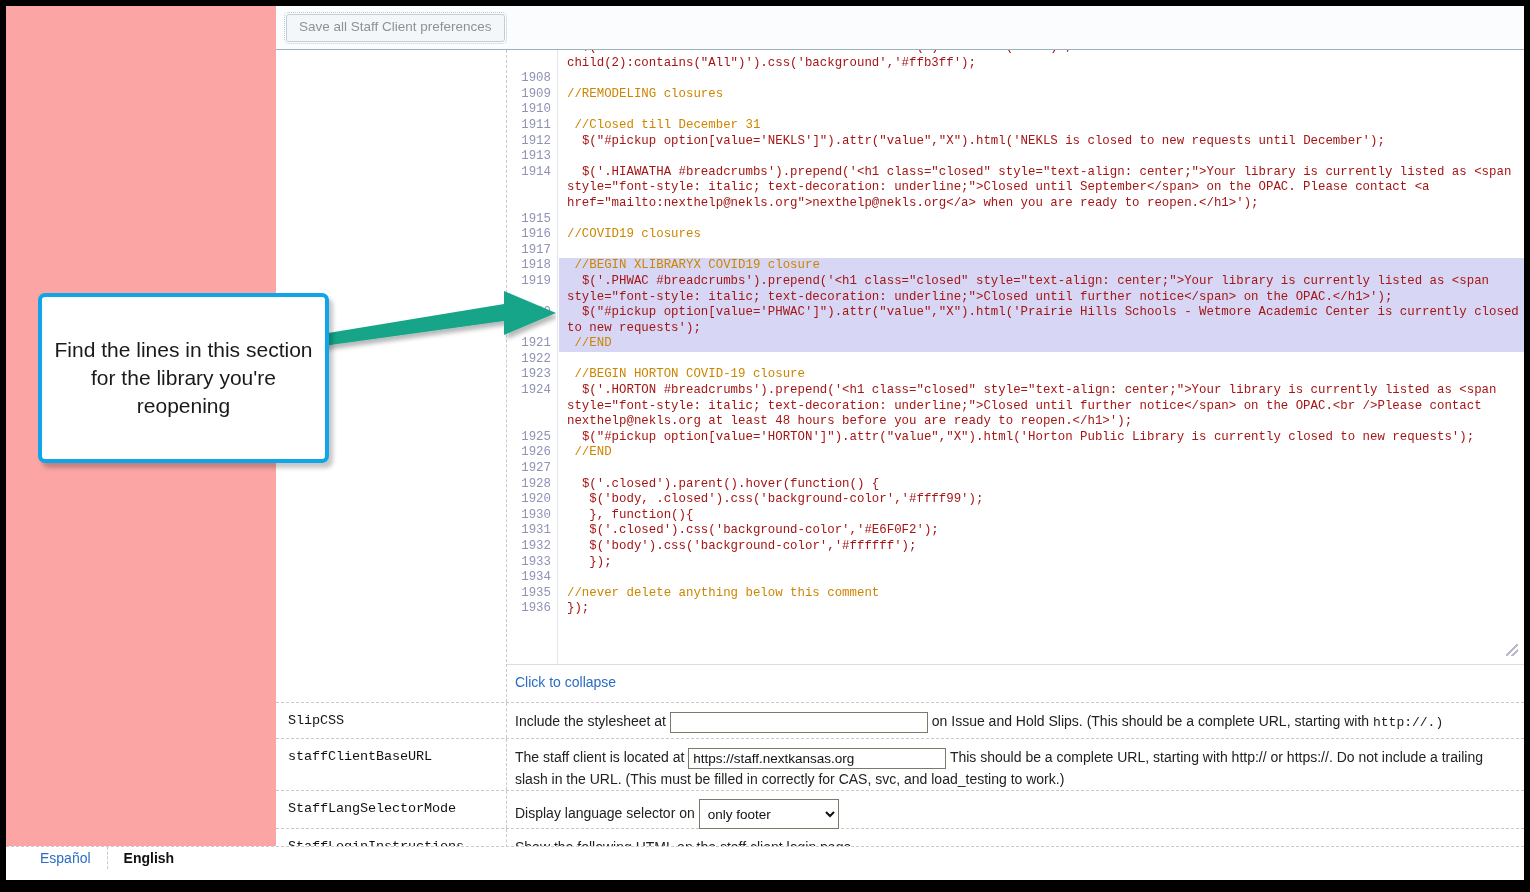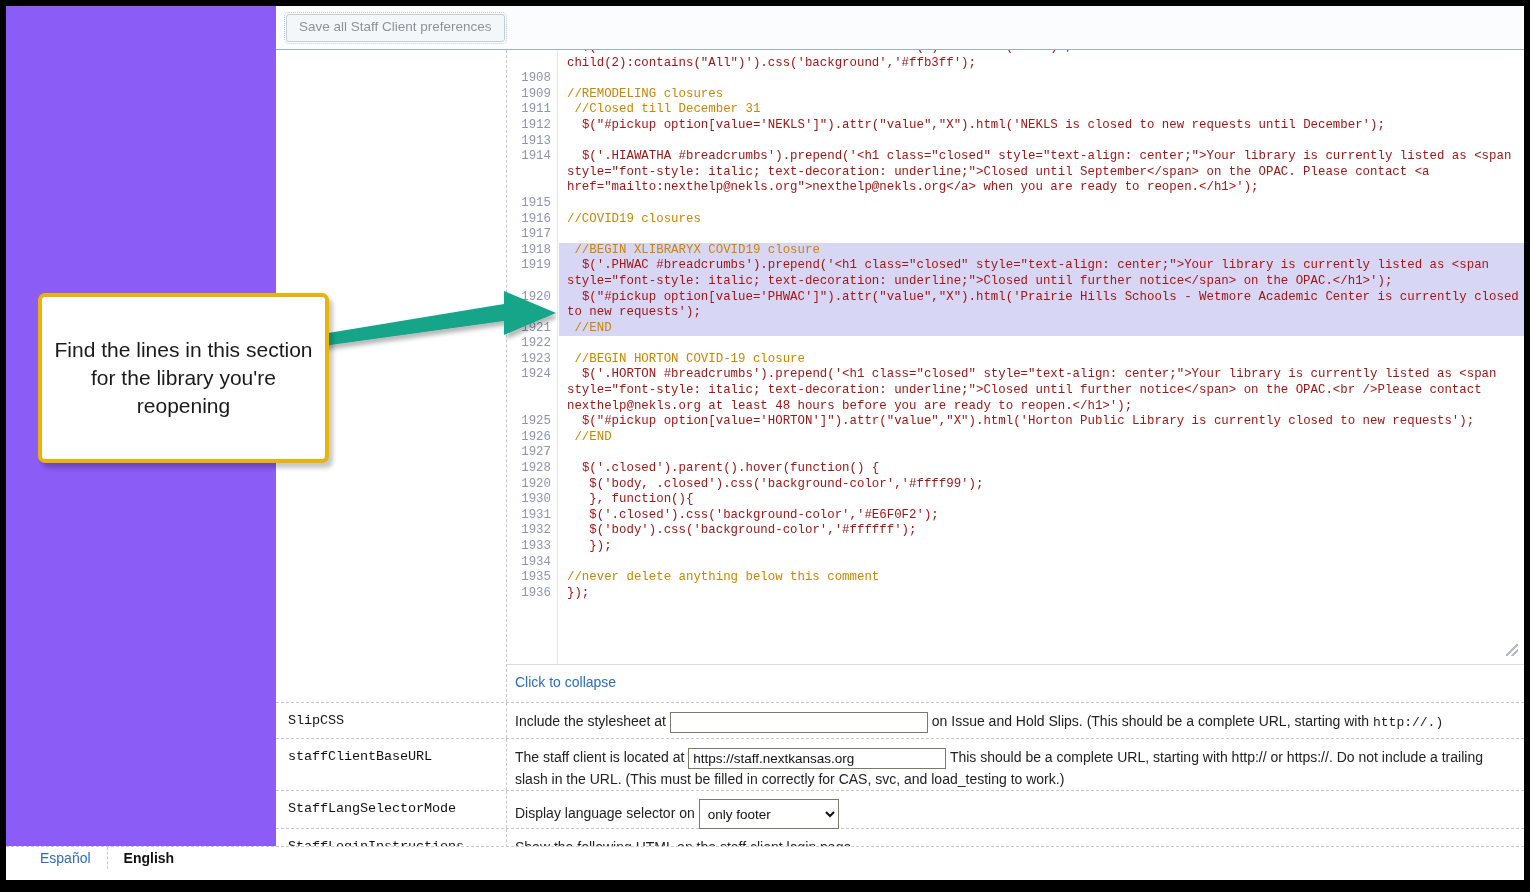--- a/index.html
+++ b/index.html
@@ -13,21 +13,21 @@
     position: relative;
     width: 1530px; height: 892px;
     background: #000000;
     box-sizing: border-box;
   }
   
   #canvas {
     position: absolute;
     left: 6px; top: 6px;
     width: 1518px; height: 874px;
-    background: #8b5cf6;
+    background: #fca5a5;
     overflow: hidden;
   }
 
   
   #toolbar {
     position: absolute;
     left: 270px; top: 0px;
     width: 1248px; height: 44px;
     background: #fafcfd;
     border-bottom: 1px solid #9fb0bd;
@@ -224,21 +224,21 @@
     height: 22px;
     line-height: 22px;
   }
 
   
   #callout {
     position: absolute;
     left: 32px; top: 287px;
     width: 291px; height: 170px;
     background: #ffffff;
-    border: 4px solid #eab308;
+    border: 4px solid #0ea5e9;
     border-radius: 7px;
     box-shadow: 4px 5px 4px rgba(0,0,0,0.22);
     display: flex;
     align-items: center;
     justify-content: center;
     box-sizing: border-box;
     z-index: 40;
   }
   #callout-text {
     font-size: 21px;
@@ -270,20 +270,21 @@
 
       <div class="row" id="row-jquery">
         <div class="cell-name"></div>
         <div class="cell-value">
           <div id="editor">
             <div id="gutter-line"></div>
             <div class="code-area" id="code-area">
                 <div class="cline"><span class="lnum">1907</span><span class="ctext">  $('#default-circulation-rules tr td:nth-child(1):contains("All")', '#default-circulation-rules tr td:nth-child(2):contains("All")').css('background','#ffb3ff');</span></div>
                 <div class="cline"><span class="lnum">1908</span><span class="ctext"></span></div>
                 <div class="cline"><span class="lnum">1909</span><span class="ctext cmt">//REMODELING closures</span></div>
+                <div class="cline"><span class="lnum">1910</span><span class="ctext"></span></div>
                 <div class="cline"><span class="lnum">1911</span><span class="ctext cmt"> //Closed till December 31</span></div>
                 <div class="cline"><span class="lnum">1912</span><span class="ctext">  $("#pickup option[value='NEKLS']").attr("value","X").html('NEKLS is closed to new requests until December');</span></div>
                 <div class="cline"><span class="lnum">1913</span><span class="ctext"></span></div>
                 <div class="cline"><span class="lnum">1914</span><span class="ctext">  $('.HIAWATHA #breadcrumbs').prepend('&lt;h1 class="closed" style="text-align: center;"&gt;Your library is currently listed as &lt;span style="font-style: italic; text-decoration: underline;"&gt;Closed until September&lt;/span&gt; on the OPAC. Please contact &lt;a href="mailto:nexthelp@nekls.org"&gt;nexthelp@nekls.org&lt;/a&gt; when you are ready to reopen.&lt;/h1&gt;');</span></div>
                 <div class="cline"><span class="lnum">1915</span><span class="ctext"></span></div>
                 <div class="cline"><span class="lnum">1916</span><span class="ctext cmt">//COVID19 closures</span></div>
                 <div class="cline"><span class="lnum">1917</span><span class="ctext"></span></div>
                 <div class="cline hl"><span class="lnum">1918</span><span class="ctext cmt"> //BEGIN XLIBRARYX COVID19 closure</span></div>
                 <div class="cline hl"><span class="lnum">1919</span><span class="ctext">  $('.PHWAC #breadcrumbs').prepend('&lt;h1 class="closed" style="text-align: center;"&gt;Your library is currently listed as &lt;span style="font-style: italic; text-decoration: underline;"&gt;Closed until further notice&lt;/span&gt; on the OPAC.&lt;/h1&gt;');</span></div>
                 <div class="cline hl"><span class="lnum">1920</span><span class="ctext">  $("#pickup option[value='PHWAC']").attr("value","X").html('Prairie Hills Schools - Wetmore Academic Center is currently closed to new requests');</span></div>

